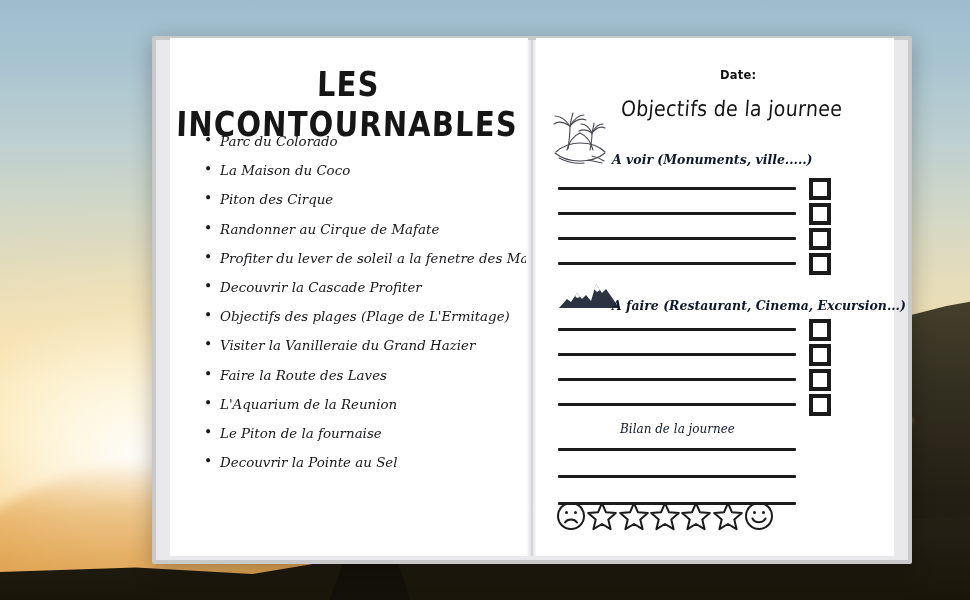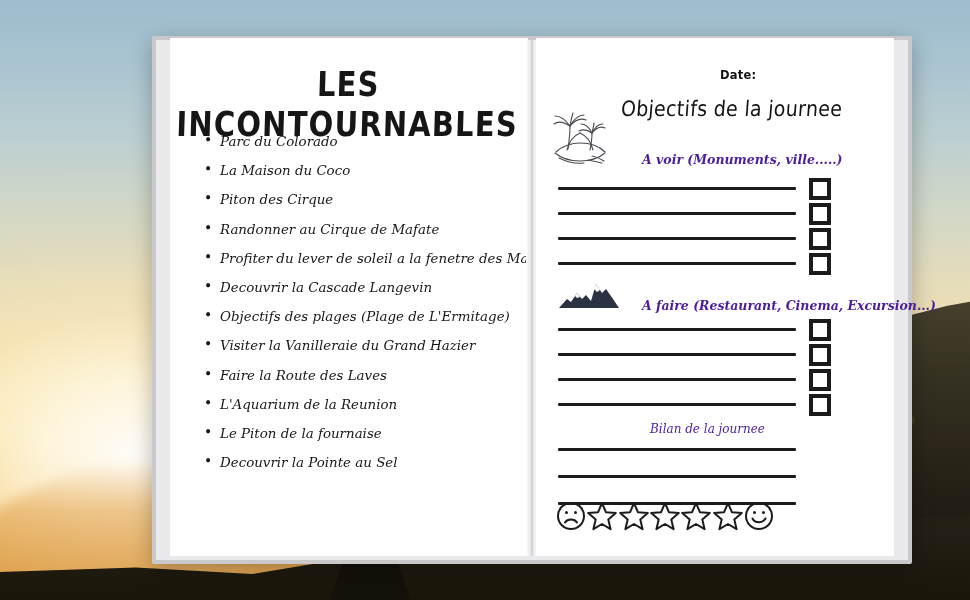--- a/index.html
+++ b/index.html
@@ -200,23 +200,22 @@
     left: 14px; top: 238px;
     width: 62px; height: 36px;
   }
 
   .section-label {
     position: absolute;
     font-family: "DejaVu Serif", serif;
     font-style: italic;
     font-weight: bold;
     font-size: 12.5px;
-    color: #4c1d95;
+    color: #0f172a;
     white-space: nowrap;
-    margin-left: 30px;
   }
   #label-a-voir  { left: 68px; top: 114px; }
   #label-a-faire { left: 68px; top: 260px; }
   #label-bilan {
     left: 76px; top: 384px;
     font-weight: normal;
     font-size: 12px;
   }
 
   .rule {
@@ -264,21 +263,21 @@
     <div class="page page-left">
       <div class="left-content">
         <div id="page-title">LES INCONTOURNABLES</div>
 
         <ul id="must-see-list">
           <li>Parc du Colorado</li>
           <li>La Maison du Coco</li>
           <li>Piton des Cirque</li>
           <li>Randonner au Cirque de Mafate</li>
           <li>Profiter du lever de soleil a la fenetre des Makes</li>
-          <li>Decouvrir la Cascade Langevin</li>
+          <li>Decouvrir la Cascade Profiter</li>
           <li>Objectifs des plages (Plage de L'Ermitage)</li>
           <li>Visiter la Vanilleraie du Grand Hazier</li>
           <li>Faire la Route des Laves</li>
           <li>L'Aquarium de la Reunion</li>
           <li>Le Piton de la fournaise</li>
           <li>Decouvrir la Pointe au Sel</li>
         </ul>
       </div>
     </div>
 

